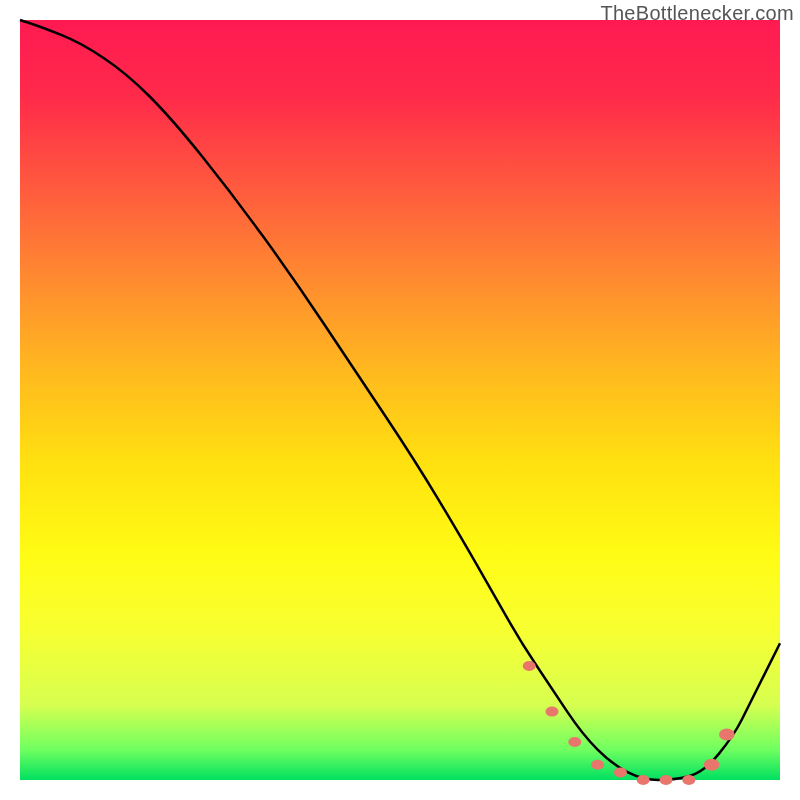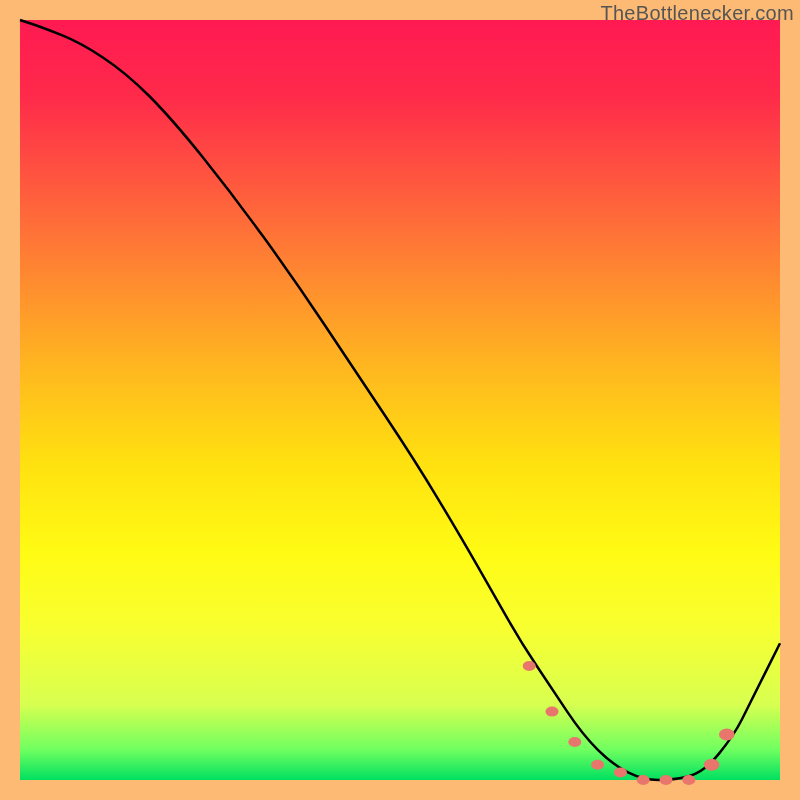--- a/index.html
+++ b/index.html
@@ -8,21 +8,21 @@
     width: 800px;
     height: 800px;
     background: #000;
     font-family: Arial, Helvetica, sans-serif;
     overflow: hidden;
   }
   .frame {
     position: relative;
     width: 800px;
     height: 800px;
-    background: #fdba74;
+    background: #ffffff;
   }
   .plot-area {
     position: absolute;
     left: 20px;
     top: 20px;
     width: 760px;
     height: 760px;
     background: linear-gradient(to bottom,
       #ff1a52 0%,
       #ff2a4a 10%,

